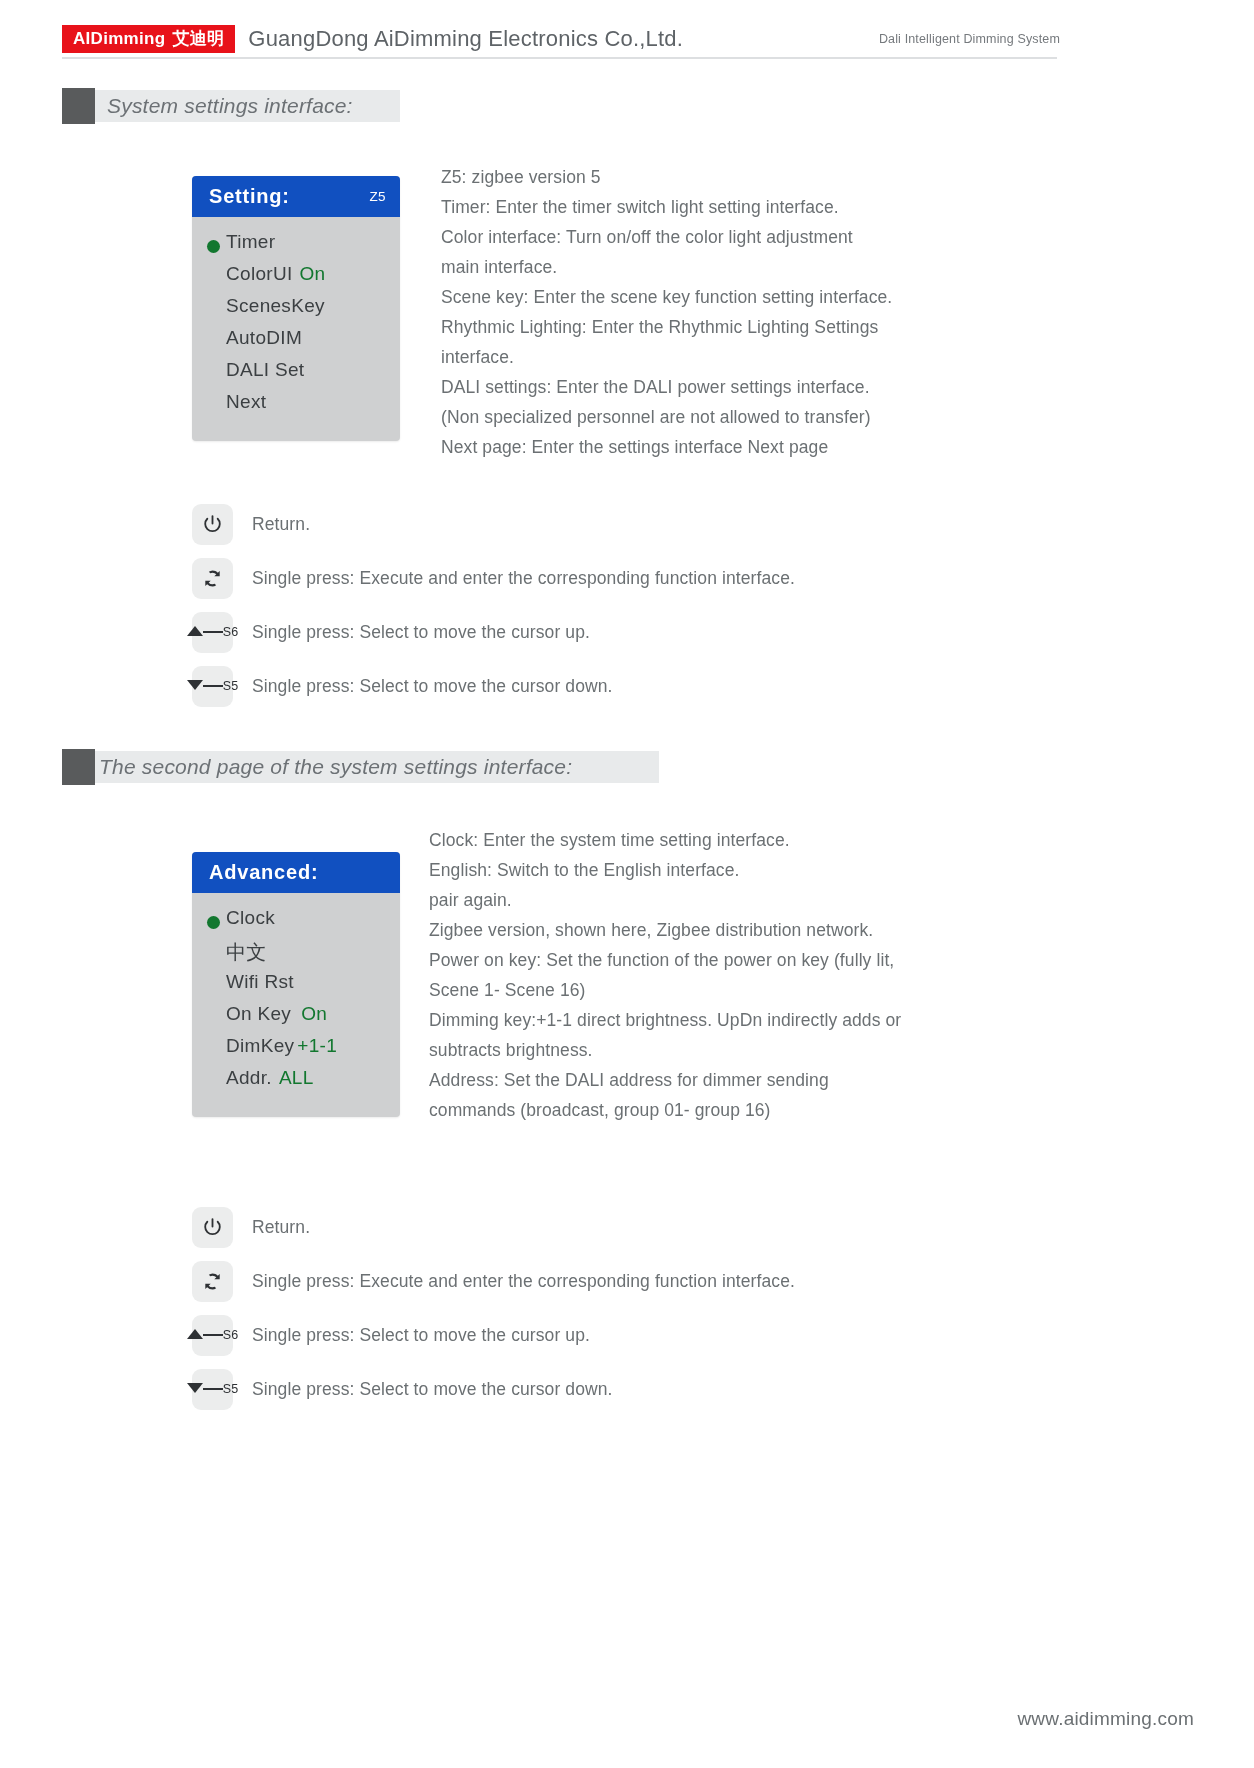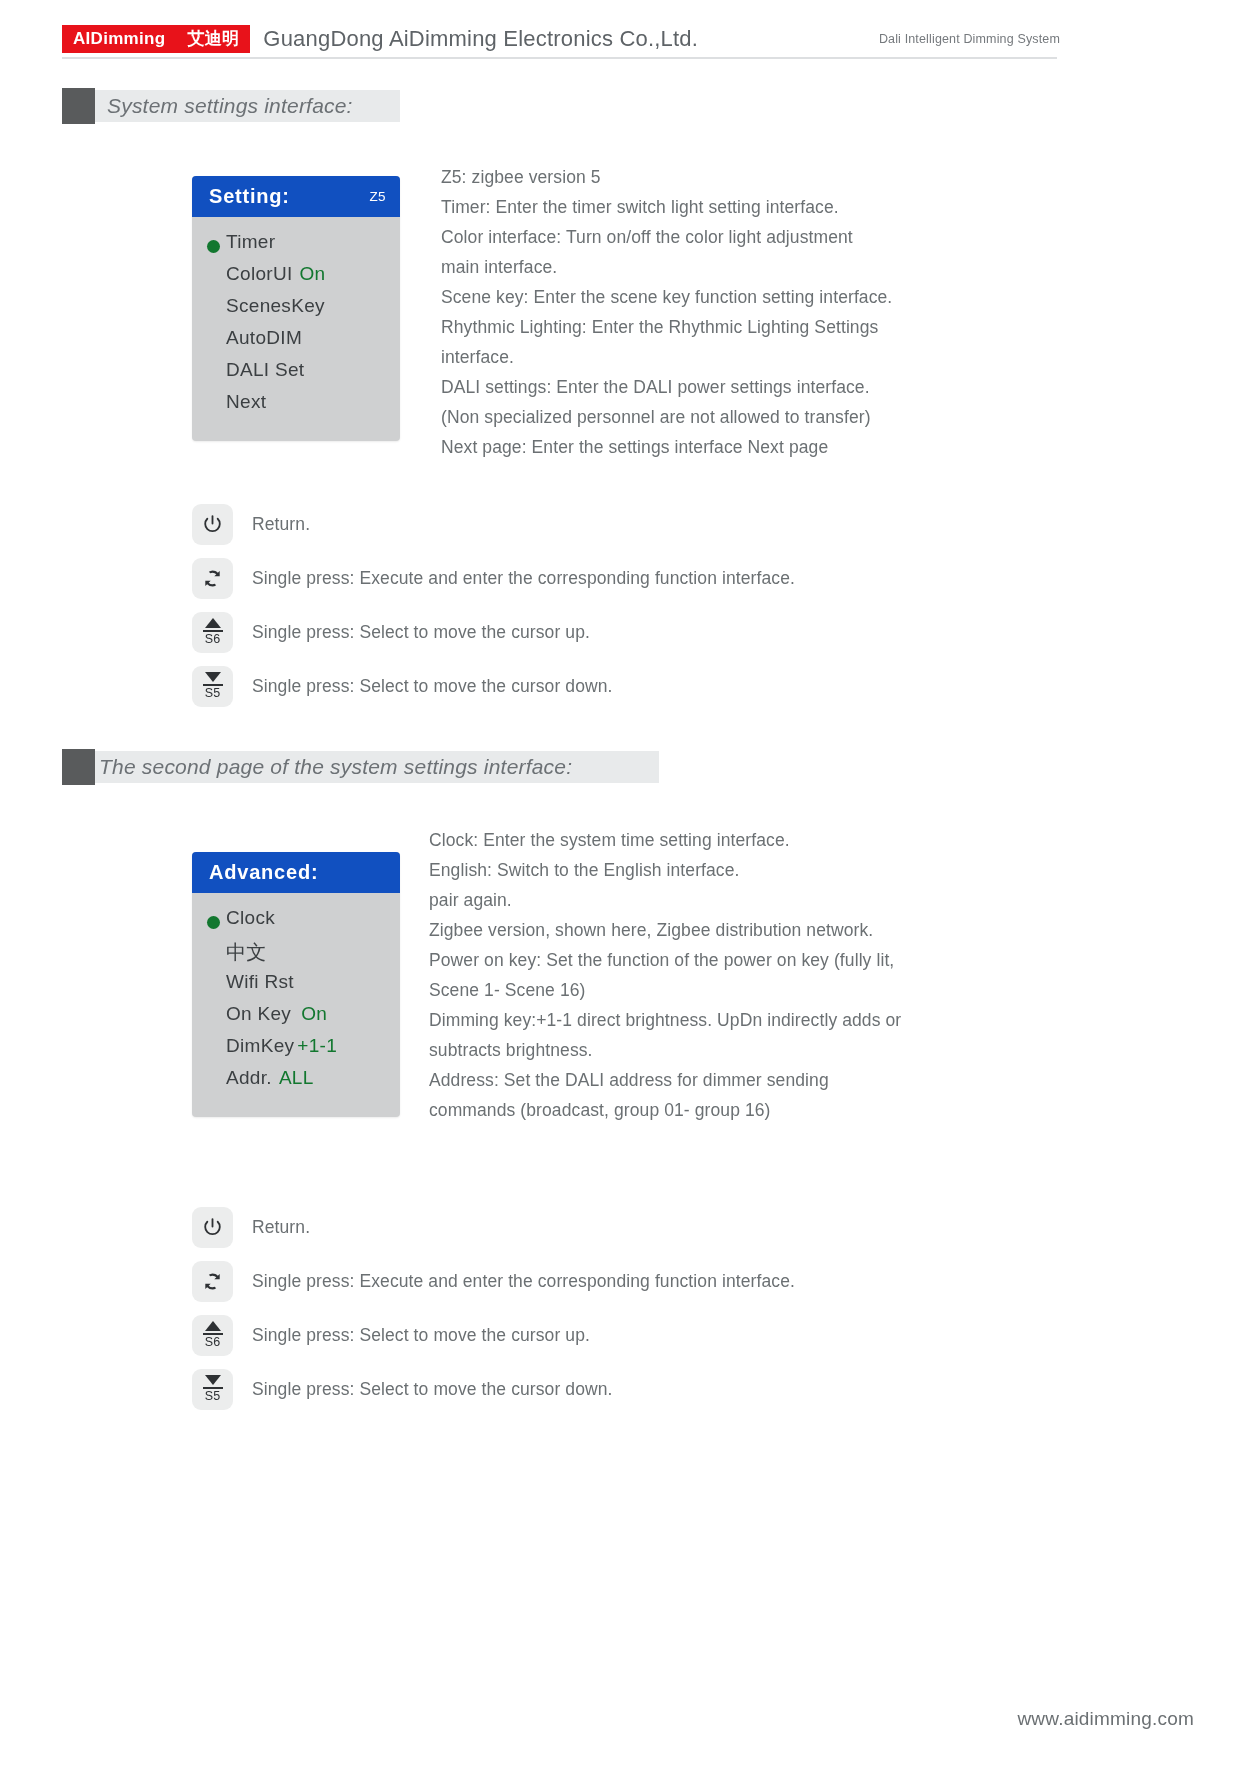--- a/index.html
+++ b/index.html
@@ -29,21 +29,21 @@
   .logo-badge {
     background: #e8121a;
     color: #ffffff;
     font-weight: bold;
     font-size: 17px;
     letter-spacing: 0.3px;
     padding: 5px 11px 6px 11px;
     line-height: 1;
     display: flex;
     align-items: center;
-    gap: 22px;
+    gap: 7px;
     white-space: nowrap;
   }
   .logo-badge .logo-cn { font-size: 17px; font-weight: bold; }
   .company-name {
     margin-left: 13px;
     font-size: 22px;
     color: #5e6367;
     letter-spacing: 0.2px;
     white-space: nowrap;
   }
@@ -187,21 +187,21 @@
   }
   .key-label {
     margin-left: 19px;
     font-size: 17.5px;
     color: #6b7073;
     letter-spacing: 0.1px;
     white-space: nowrap;
   }
   .arrow-key {
     display: flex;
-    flex-direction: column;
+    flex-direction: row;
     align-items: center;
     justify-content: center;
     line-height: 1;
   }
   .arrow-key .tri {
     width: 0;
     height: 0;
     border-left: 8px solid transparent;
     border-right: 8px solid transparent;
   }

